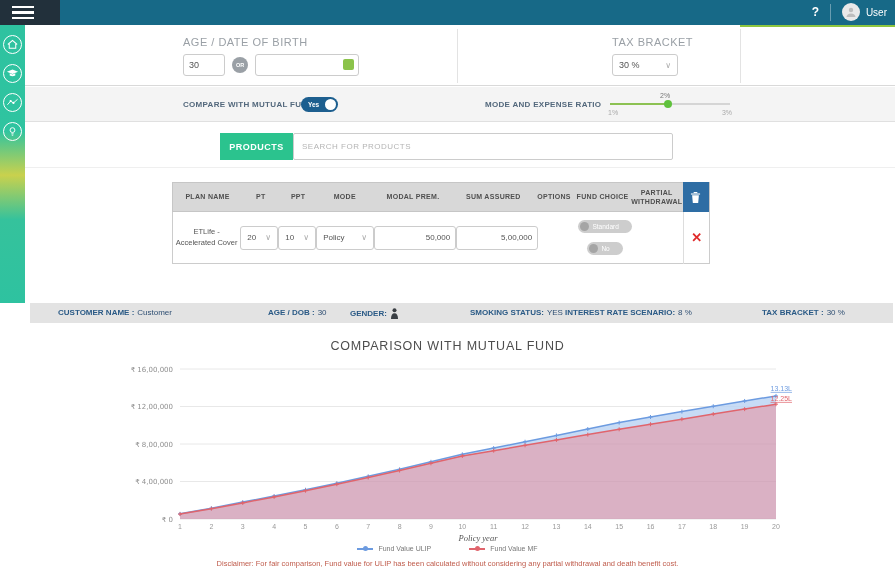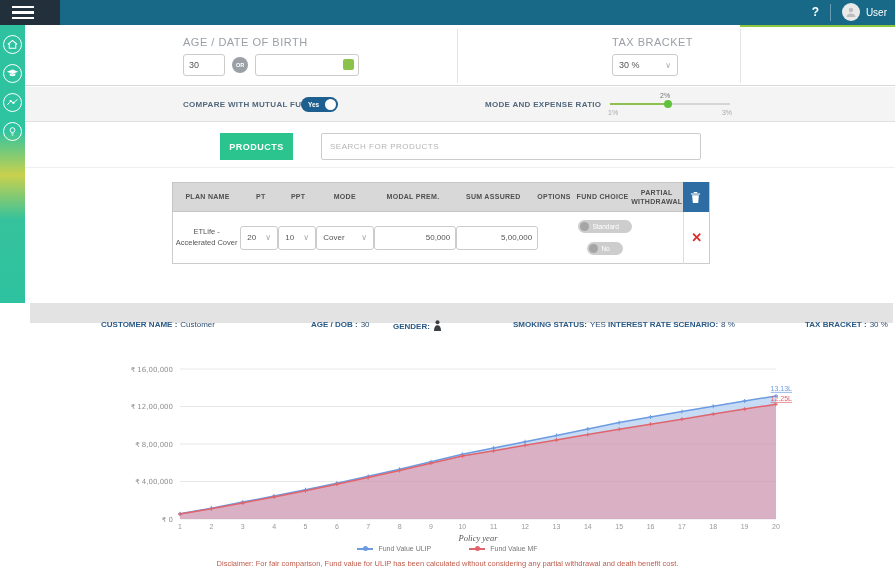--- a/index.html
+++ b/index.html
@@ -54,21 +54,21 @@
   .slider .track-l { position:absolute; left:0; top:16px; width:58px; height:2px; background:#8cc152; }
   .slider .track-r { position:absolute; left:58px; top:16px; width:62px; height:2px; background:#d5d5d5; }
   .slider .knob { position:absolute; left:54px; top:13px; width:8px; height:8px; border-radius:50%; background:#5fc13c; cursor:pointer; }
   .slider .cur { position:absolute; left:50px; top:5px; font-size:7px; color:#777; }
   .slider .min { position:absolute; left:-2px; top:22px; font-size:7px; color:#aaa; }
   .slider .max { position:absolute; right:-2px; top:22px; font-size:7px; color:#aaa; }
 
   
   .row3 { position:absolute; left:25px; top:123px; width:870px; height:45px; background:#fff; border-bottom:1px solid #efefef; }
   .products-tab { position:absolute; left:195px; top:10px; width:73px; height:27px; background:#2bc38e; color:#fff; font-size:9px; font-weight:bold; letter-spacing:.5px; display:flex; align-items:center; justify-content:center; cursor:pointer; }
-  .search-inp { position:absolute; left:268px; top:10px; width:380px; height:27px; border:1px solid #ccc; border-radius:2px; font-size:8px; letter-spacing:.5px; color:#555; padding:8px 8px; font-family:"Liberation Sans",sans-serif;margin-left:28px; }
+  .search-inp { position:absolute; left:268px; top:10px; width:380px; height:27px; border:1px solid #ccc; border-radius:2px; font-size:8px; letter-spacing:.5px; color:#555; padding:8px 8px; font-family:"Liberation Sans",sans-serif; }
   .search-inp::placeholder { color:#b5b5b5; }
 
   
   .ptable { position:absolute; left:172px; top:182px; width:538px; }
   .thead { display:flex; background:#d8d8d8; border:1px solid #c6c6c6; height:30px; align-items:center; }
   .th { font-size:7px; font-weight:bold; color:#4f4f4f; letter-spacing:.3px; text-align:center; line-height:1.3; }
   .tbody { display:flex; background:#fff; border:1px solid #ccc; border-top:none; height:52px; align-items:center; }
   .c-plan{width:74px;} .c-pt{width:40px;} .c-ppt{width:40px;} .c-mode{width:60px;}
   .c-modal{width:86px;} .c-sum{width:86px;} .c-opt{width:44px;} .c-fund{width:60px;}
   .c-part{width:56px;} .c-del{width:28px;}
@@ -79,21 +79,21 @@
   .sel-mode { width:58px; height:24px; font-size:8px; }
   .inp-num { width:82px; height:24px; text-align:right; font-size:8px; }
   .pill-stack { display:flex; flex-direction:column; align-items:center; gap:9px; }
   .pill { position:relative; height:13px; background:#cdcdcd; border-radius:7px; color:#fff; font-size:6.5px; display:flex; align-items:center; padding-left:14px; cursor:pointer; }
   .pill .p-knob { position:absolute; left:2px; top:2px; width:9px; height:9px; border-radius:50%; background:#a5a5a5; }
   .pill-standard { width:54px; } .pill-no { width:36px; }
   .del-x { color:#e02b2b; font-size:13px; font-weight:bold; cursor:pointer; border-left:1px solid #ddd; width:28px; height:52px; display:flex; align-items:center; justify-content:center; }
 
   
   .custbar { position:absolute; left:30px; top:303px; width:863px; height:20px; background:#e3e3e3; }
-  .cust-item { position:absolute; top:17px; font-size:8px; color:#2a5a86; white-space:nowrap; display:flex; align-items:flex-end; gap:3px;margin-left:43px; }
+  .cust-item { position:absolute; top:5px; font-size:8px; color:#2a5a86; white-space:nowrap; display:flex; align-items:center; gap:3px; }
   .cust-item .lbl { font-weight:bold; }
   .cust-item .val { font-weight:normal; color:#2f4f73; }
 
   
   .chart-title { position:absolute; top:339px; left:0; width:100%; text-align:center; font-size:12.5px; color:#4d4d4d; letter-spacing:.8px; }
   .chart-svg { position:absolute; left:105px; top:358px; }
   .ytick { font-size:7px; fill:#8f8f8f; font-family:"DejaVu Sans",sans-serif; }
   .xtick { font-size:7px; fill:#999; font-family:"Liberation Sans",sans-serif; }
   .xlabel { font-size:8.5px; fill:#555; font-style:italic; font-family:"Liberation Serif",serif; }
   .endlbl { font-size:7px; font-family:"Liberation Sans",sans-serif; text-decoration:underline; }
@@ -237,21 +237,21 @@
         </div>
       </div>
       <div class="td c-ppt">
         <div class="sel sel-sm">
           <span>10</span>
             <span class="chev">∨</span>
         </div>
       </div>
       <div class="td c-mode">
         <div class="sel sel-mode">
-          <span>Cover</span>
+          <span>Policy</span>
             <span class="chev">∨</span>
         </div>
       </div>
       <div class="td c-modal">
           <input class="inp inp-num" value="50,000" style="">
         </div>
       <div class="td c-sum">
           <input class="inp inp-num" value="5,00,000" style="">
         </div>
       <div class="td c-opt"></div>
@@ -295,20 +295,21 @@
     <div class="cust-item" style="left:535px">
       <span class="lbl">INTEREST RATE SCENARIO:</span>
         <span class="val">8 %</span>
     </div>
     <div class="cust-item" style="left:732px">
       <span class="lbl">TAX BRACKET :</span>
         <span class="val">30 %</span>
     </div>
   </div>
 
+  <div class="chart-title">COMPARISON WITH MUTUAL FUND</div>
   <svg class="chart-svg" width="700" height="185">
       <line x1="75" y1="161" x2="671" y2="161" stroke="#e8e8e8" stroke-width="1"></line>
       <text x="68" y="163.5" text-anchor="end" class="ytick">₹ 0</text>
       <line x1="75" y1="123.5" x2="671" y2="123.5" stroke="#e8e8e8" stroke-width="1"></line>
       <text x="68" y="126" text-anchor="end" class="ytick">₹ 4,00,000</text>
       <line x1="75" y1="86" x2="671" y2="86" stroke="#e8e8e8" stroke-width="1"></line>
       <text x="68" y="88.5" text-anchor="end" class="ytick">₹ 8,00,000</text>
       <line x1="75" y1="48.5" x2="671" y2="48.5" stroke="#e8e8e8" stroke-width="1"></line>
       <text x="68" y="51" text-anchor="end" class="ytick">₹ 12,00,000</text>
       <line x1="75" y1="11" x2="671" y2="11" stroke="#e8e8e8" stroke-width="1"></line>

